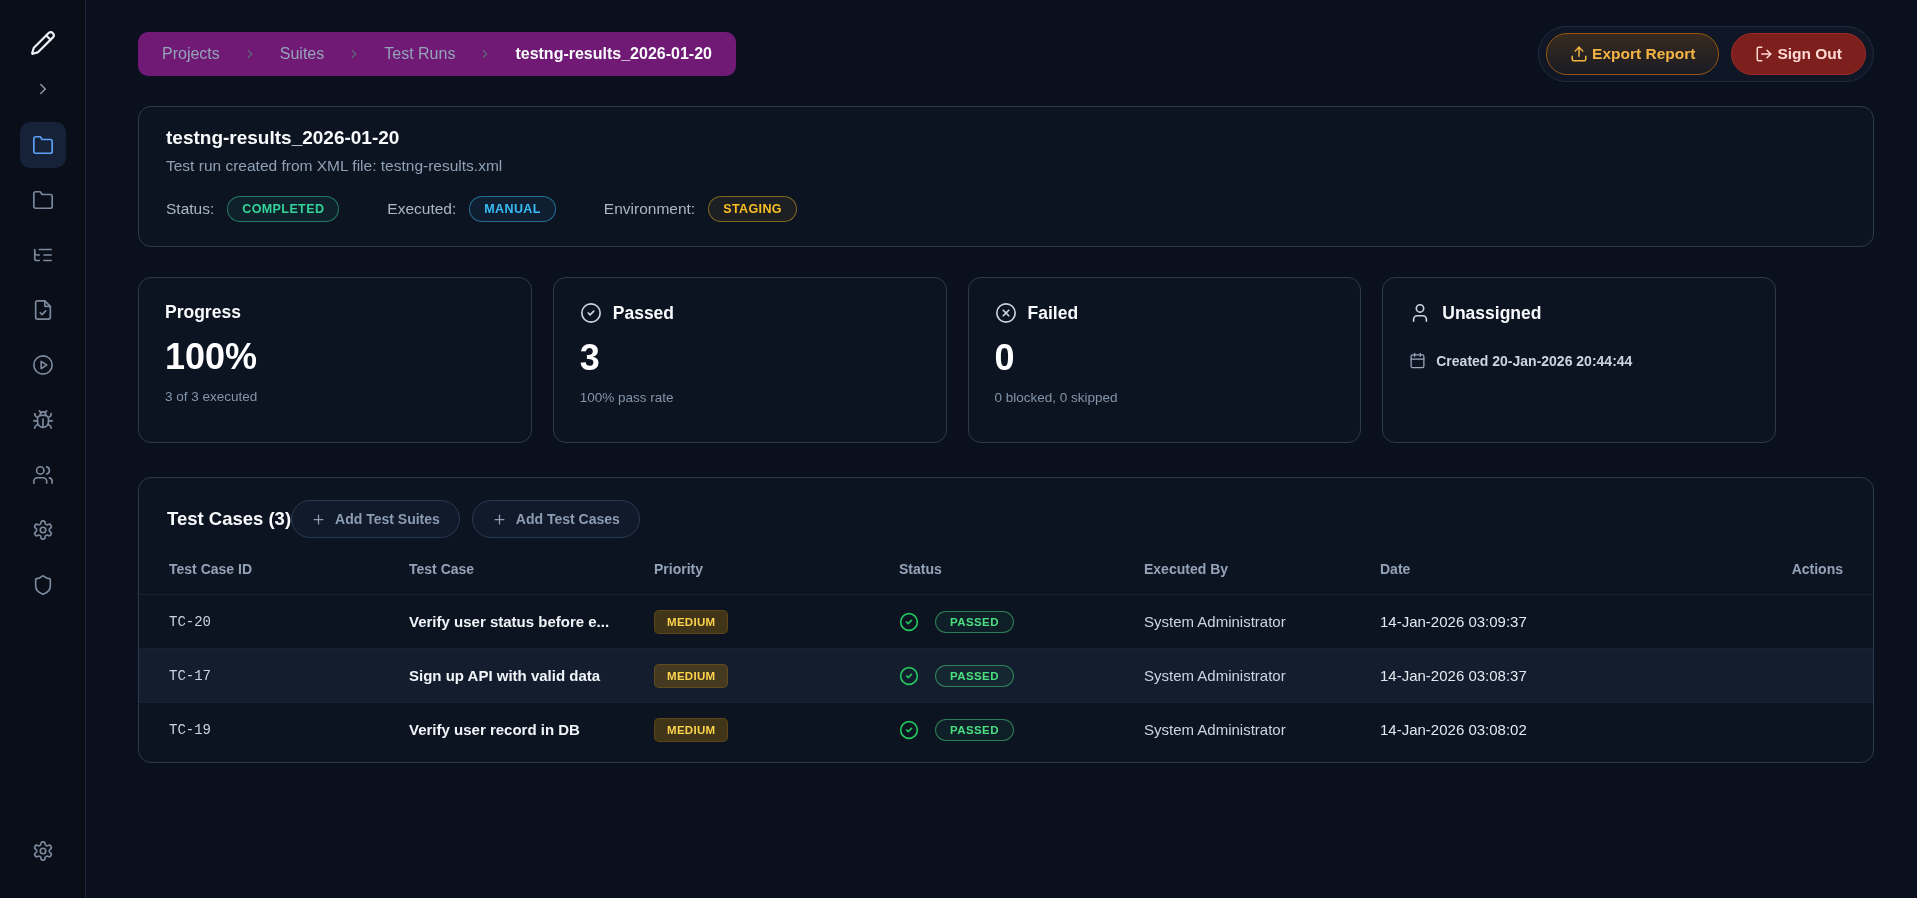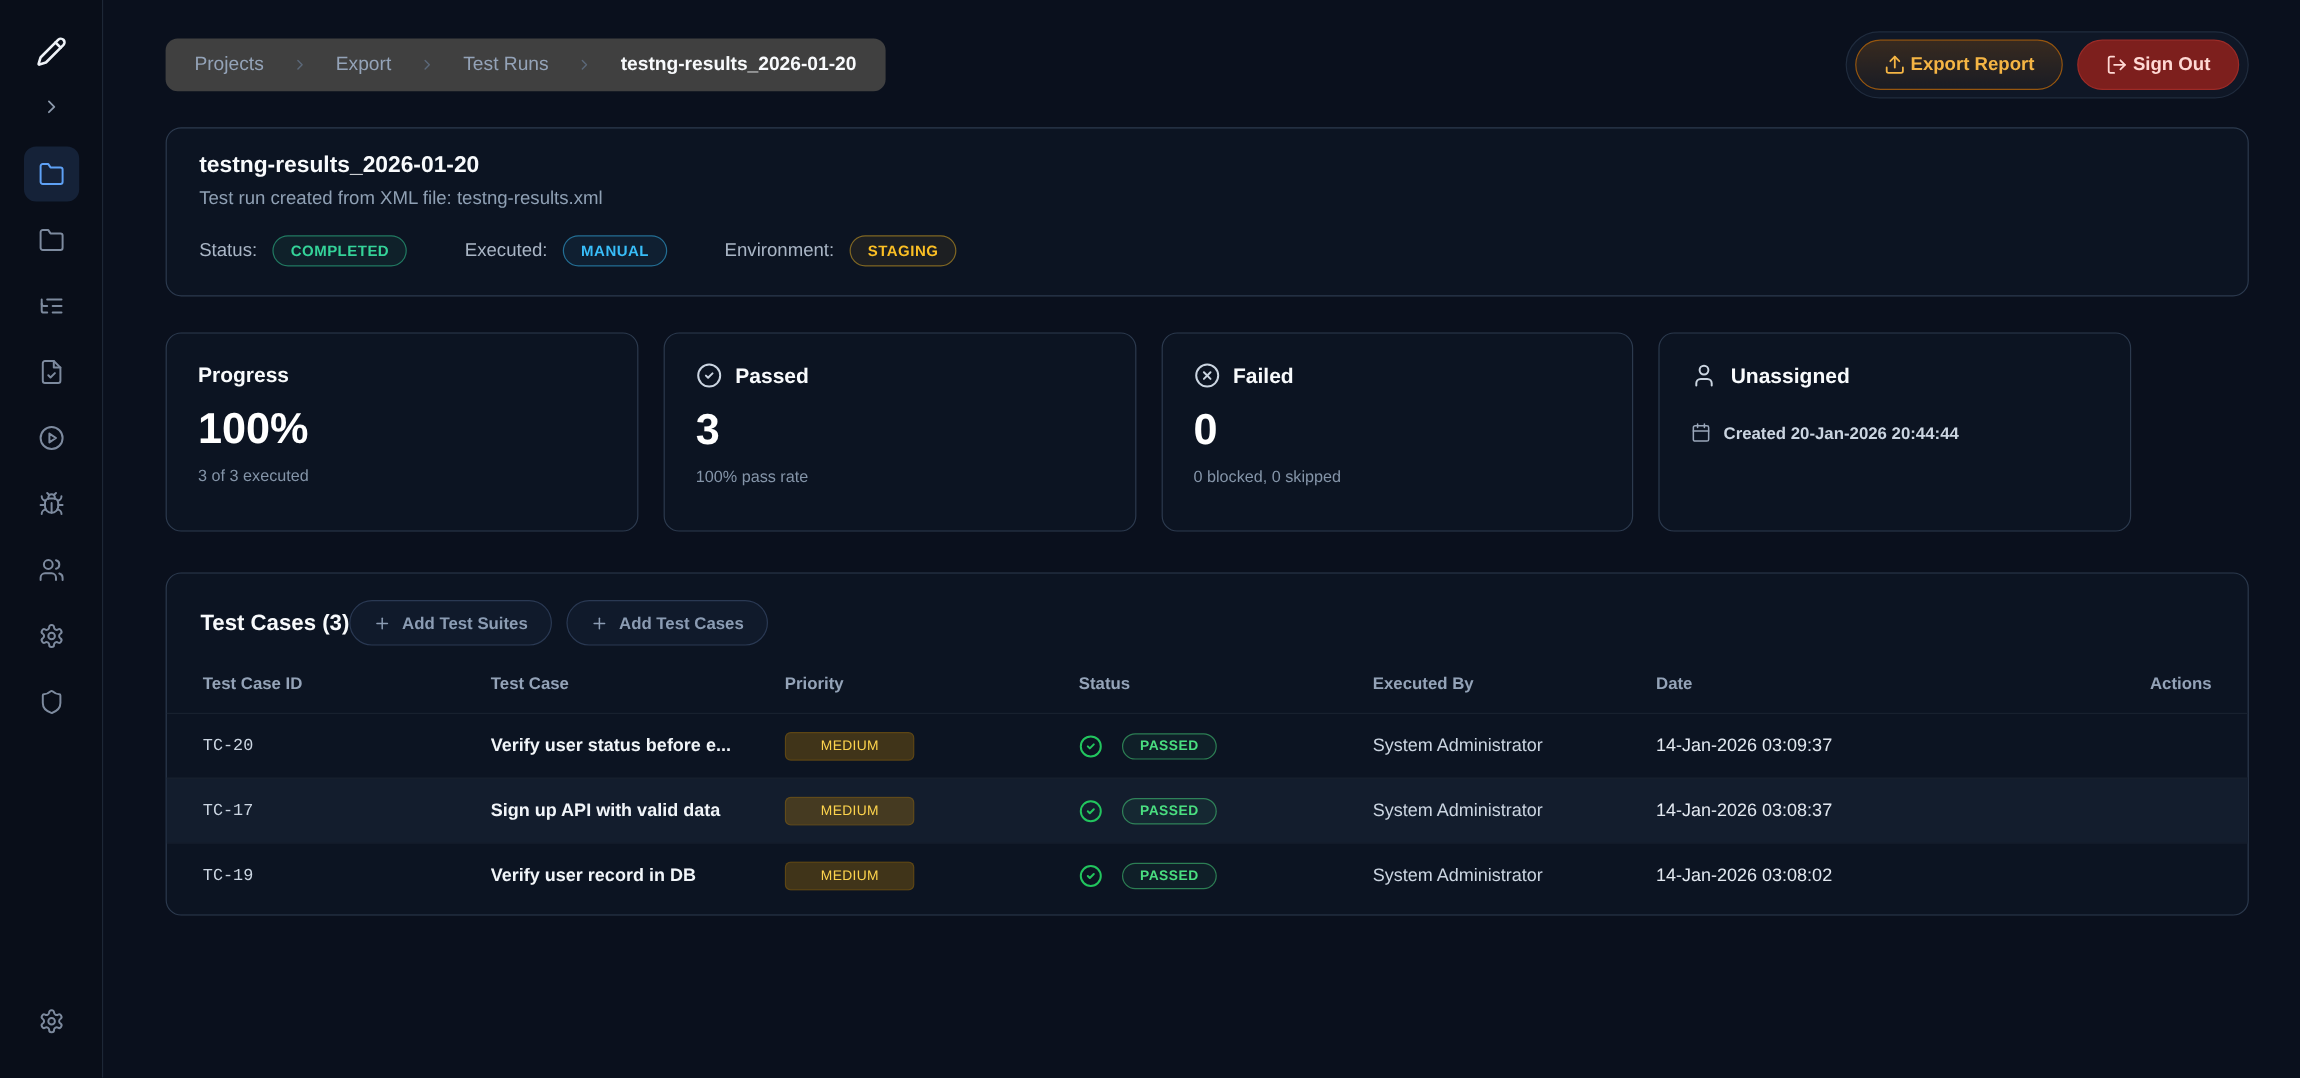--- a/index.html
+++ b/index.html
@@ -24,21 +24,21 @@
   .nav-item svg{width:22px;height:22px;stroke:#7d8a9e;fill:none;stroke-width:1.8;stroke-linecap:round;stroke-linejoin:round;}
   .nav-item.active{background:#152238;}
   .nav-item.active svg{stroke:#5ea1f5;}
   .sidebar-bottom{margin-top:auto;}
 
   
   .main{position:absolute;left:86px;top:0;right:0;bottom:0;padding:26px 0 0 52px;box-sizing:border-box;}
   .content{width:1736px;}
 
   .topbar{display:flex;justify-content:space-between;align-items:center;margin-bottom:24px;}
-  .breadcrumb{display:inline-flex;align-items:center;gap:23px;background:#404040;border:1px solid #19python2434;
+  .breadcrumb{display:inline-flex;align-items:center;gap:23px;background:#701a75;border:1px solid #19python2434;
     border-radius:10px;padding:13px 24px;font-size:16px;color:#94a3b8;}
   .crumb{cursor:pointer;}
   .crumb.current{color:#f8fafc;font-weight:700;}
   .sep{width:14px;height:14px;stroke:#5b6879;fill:none;stroke-width:2;stroke-linecap:round;stroke-linejoin:round;}
 
   .actions-group{display:flex;align-items:center;gap:12px;background:#0f1726;border:1px solid #202c3e;
     border-radius:30px;padding:6px 7px;}
   .btn{display:inline-flex;align-items:center;gap:4px;border-radius:23px;padding:11px 23px;
     font-size:15.5px;font-weight:700;cursor:pointer;font-family:inherit;}
   .btn svg{width:18px;height:18px;fill:none;stroke-width:2;stroke-linecap:round;stroke-linejoin:round;}
@@ -81,22 +81,22 @@
     border:1px solid #2a3953;background:#101a2b;color:#8b9cb3;font-size:14px;font-weight:600;cursor:pointer;}
   .btn-ghost svg{width:15px;height:15px;stroke:#8b9cb3;fill:none;stroke-width:2;stroke-linecap:round;}
   .table-header,.table-row{display:grid;grid-template-columns:240px 245px 245px 245px 236px 350px 1fr;
     align-items:center;padding:0 30px;}
   .table-header{height:50px;color:#94a3b8;font-size:14px;font-weight:600;}
   .table-row{height:53px;border-top:1px solid #18212f;}
   .table-row.highlight{background:#131d2d;}
   .col-actions{text-align:right;}
   .cell-id{font-family:"Liberation Mono",monospace;font-size:14px;color:#cbd5e1;}
   .cell-name{font-size:15px;font-weight:700;color:#f1f5f9;white-space:nowrap;overflow:hidden;text-overflow:ellipsis;padding-right:8px;}
-  .badge-medium{display:inline-block;font-size:11.5px;font-weight:400;letter-spacing:.3px;color:#fcd34d;
-    background:rgba(202,138,4,.28);border:1px solid rgba(202,138,4,.22);padding:5px 29px;border-radius:5px;}
+  .badge-medium{display:inline-block;font-size:11.5px;font-weight:700;letter-spacing:.3px;color:#fcd34d;
+    background:rgba(202,138,4,.28);border:1px solid rgba(202,138,4,.22);padding:5px 12px;border-radius:5px;}
   .cell-status{display:flex;align-items:center;gap:16px;}
   .cell-status svg{width:20px;height:20px;stroke:#22c55e;fill:none;stroke-width:2;stroke-linecap:round;stroke-linejoin:round;}
   .badge-passed{font-size:11.5px;font-weight:700;letter-spacing:.4px;color:#4ade80;
     border:1px solid rgba(74,222,128,.5);background:rgba(74,222,128,.06);padding:4px 14px;border-radius:13px;}
   .cell-exec{font-size:15px;color:#cbd5e1;}
   .cell-date{font-size:15px;color:#e2e8f0;}
 </style>
 </head>
 <body style="--green: #34d399; --blue: #38bdf8; --amber: #fbbf24; --red: #f87171;">
 
@@ -190,21 +190,21 @@
 
 <main class="main">
 <div class="content">
 
   <div class="topbar">
     <div class="breadcrumb">
       <span class="crumb">Projects</span>
       <svg class="sep" viewBox="0 0 24 24">
             <polyline points="9 18 15 12 9 6"></polyline>
           </svg>
-      <span class="crumb">Export</span>
+      <span class="crumb">Suites</span>
       <svg class="sep" viewBox="0 0 24 24">
             <polyline points="9 18 15 12 9 6"></polyline>
           </svg>
       <span class="crumb">Test Runs</span>
       <svg class="sep" viewBox="0 0 24 24">
             <polyline points="9 18 15 12 9 6"></polyline>
           </svg>
       <span class="crumb current">testng-results_2026-01-20</span>
     </div>
 

